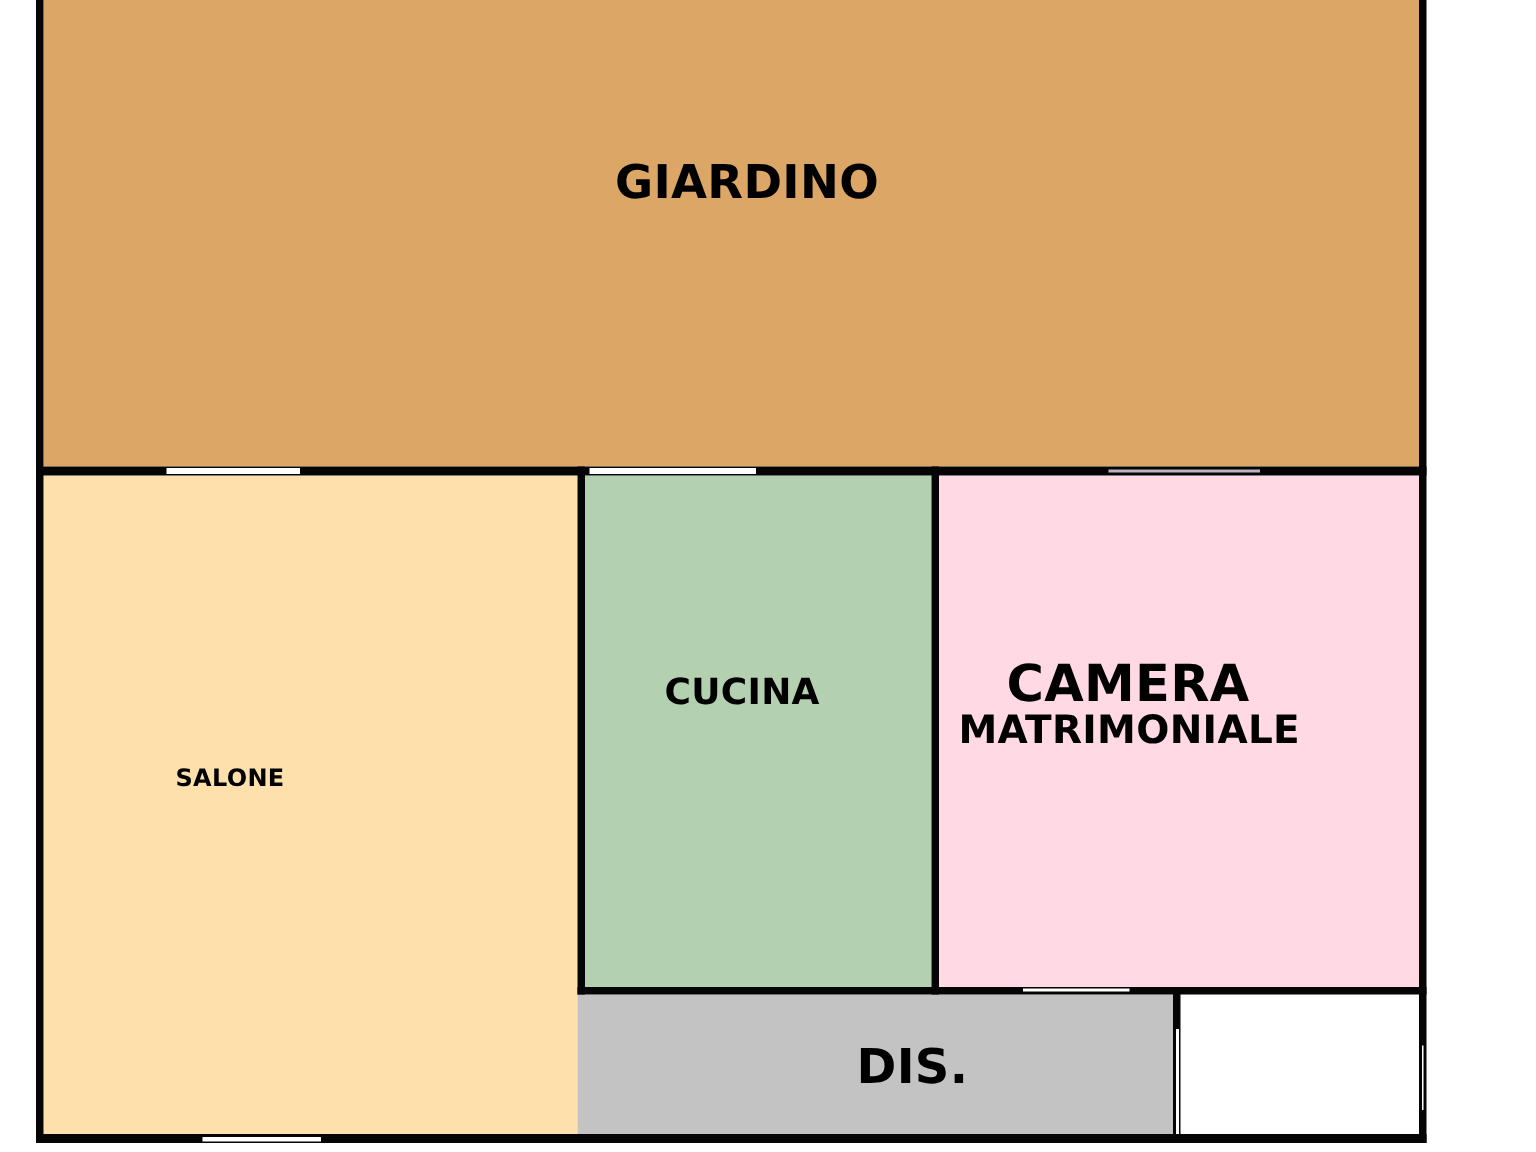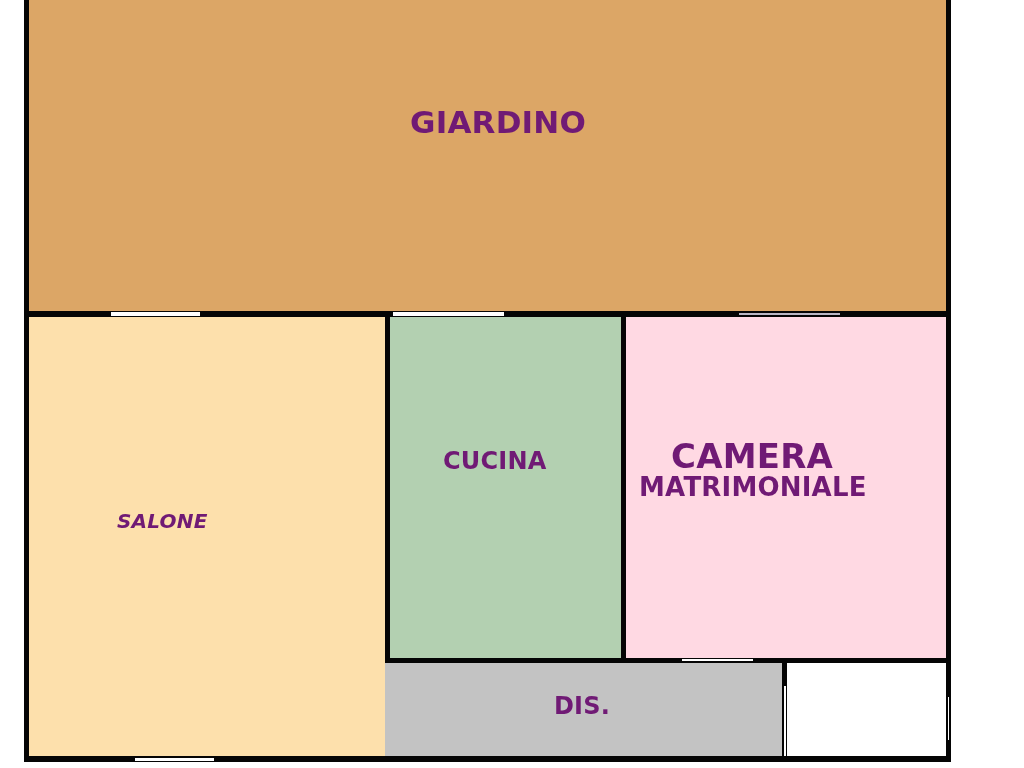--- a/index.html
+++ b/index.html
@@ -1,47 +1,47 @@
 <!DOCTYPE html>
 <html><head>
   <meta charset="utf-8">
   <style>
     html, body { margin: 0; padding: 0; background: #ffffff; }
     body { width: 1024px; height: 768px; position: relative; overflow: hidden; font-family: "DejaVu Sans", "Liberation Sans", sans-serif; }
     .plan { position: absolute; left: 0; top: 0; width: 1024px; height: 768px; }
     .wall { position: absolute; background: #050505; }
     .room { position: absolute; }
-    .label { position: absolute; font-weight: bold; color: #701a75; white-space: nowrap; letter-spacing: 0.2px; line-height: 1.15; }
+    .label { position: absolute; font-weight: bold; color: #000000; white-space: nowrap; letter-spacing: 0.2px; line-height: 1.15; }
     .opening { position: absolute; background: #ffffff; }
     .opening.gray { background: #b9b6c4; }
   </style>
 </head>
 <body>
 
 <div class="plan">
 
   <div class="room" style="left:29px; top:0px; width:917px; height:311px; background:#dca666;">
     <span class="label" style="left:381px; top:105px; font-size:31px;">GIARDINO</span>
   </div>
 
   <div class="room" style="left:29px; top:317px; width:356px; height:439px; background:#fde0ac;">
-    <span class="label" style="left:88px; top:193px; font-size:20px;font-style:italic;">SALONE</span>
+    <span class="label" style="left:88px; top:193px; font-size:16px;">SALONE</span>
   </div>
 
   <div class="room" style="left:390px; top:317px; width:231px; height:341px; background:#b3d0b1;">
     <span class="label" style="left:53px; top:131px; font-size:24px;">CUCINA</span>
   </div>
 
   <div class="room" style="left:626px; top:317px; width:320px; height:341px; background:#ffd9e3;">
     <span class="label" style="left:13px; top:120px; font-size:34px;margin-left:32px;">CAMERA</span>
     <span class="label" style="left:13px; top:156px; font-size:26px;">MATRIMONIALE</span>
   </div>
 
   <div class="room" style="left:385px; top:663px; width:397px; height:93px; background:#c3c3c3;">
-    <span class="label" style="left:169px; top:30px; font-size:24px;">DIS.</span>
+    <span class="label" style="left:186px; top:30px; font-size:32px;">DIS.</span>
   </div>
 
 
   <div class="wall" style="left:24px; top:0px; width:5px; height:762px;"></div>
   <div class="wall" style="left:946px; top:0px; width:5px; height:762px;"></div>
   <div class="wall" style="left:24px; top:756px; width:927px; height:6px;"></div>
   <div class="wall" style="left:24px; top:311px; width:927px; height:6px;"></div>
   <div class="wall" style="left:385px; top:311px; width:5px; height:352px;"></div>
   <div class="wall" style="left:621px; top:311px; width:5px; height:352px;"></div>
   <div class="wall" style="left:385px; top:658px; width:566px; height:5px;"></div>

